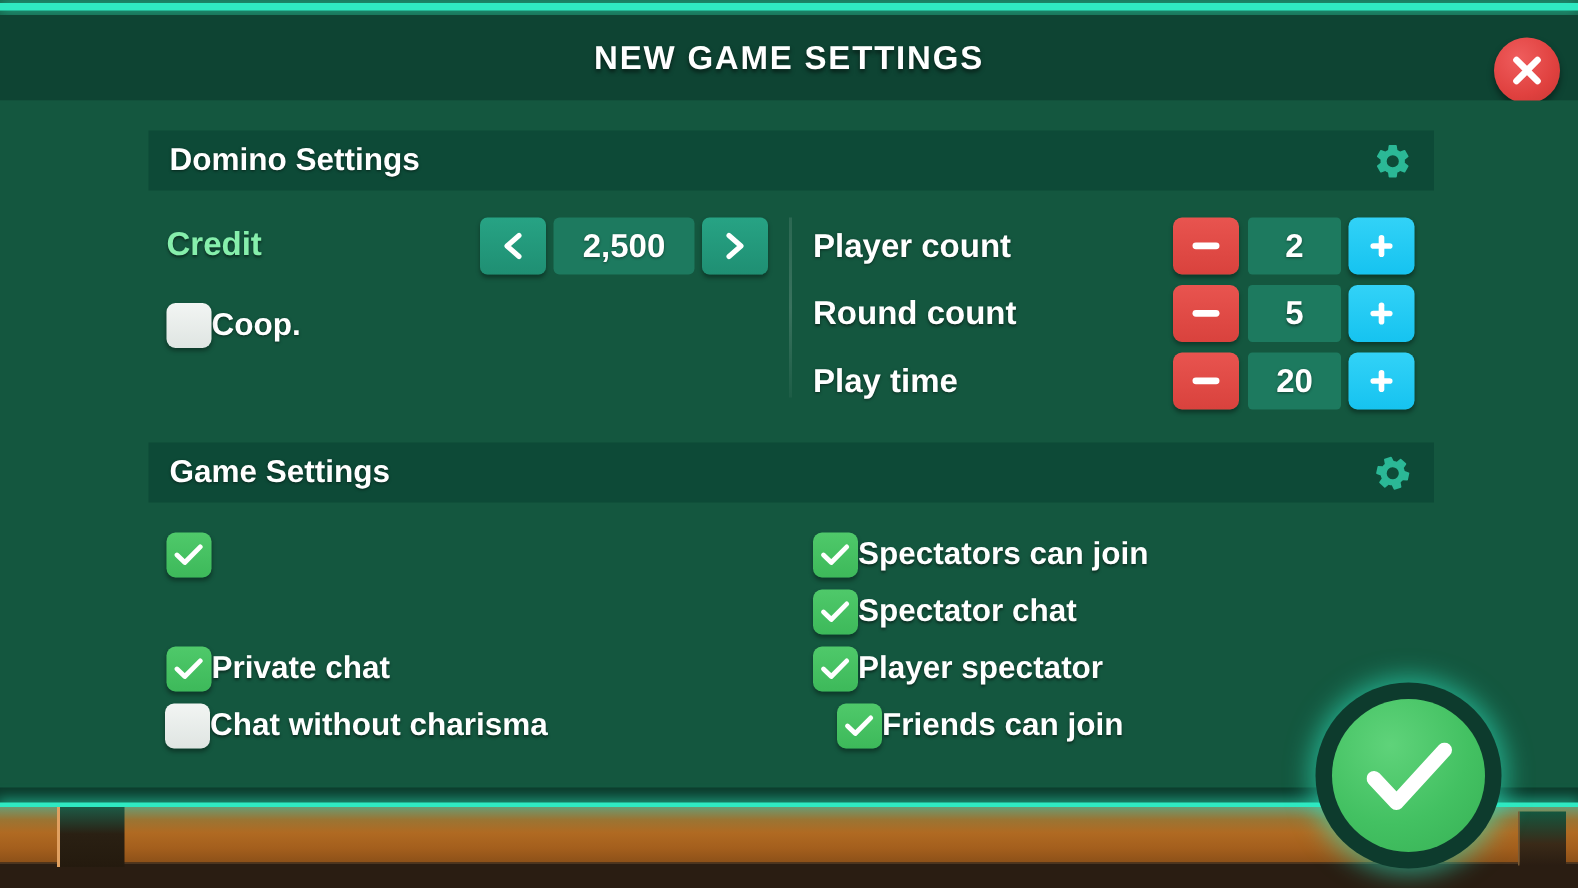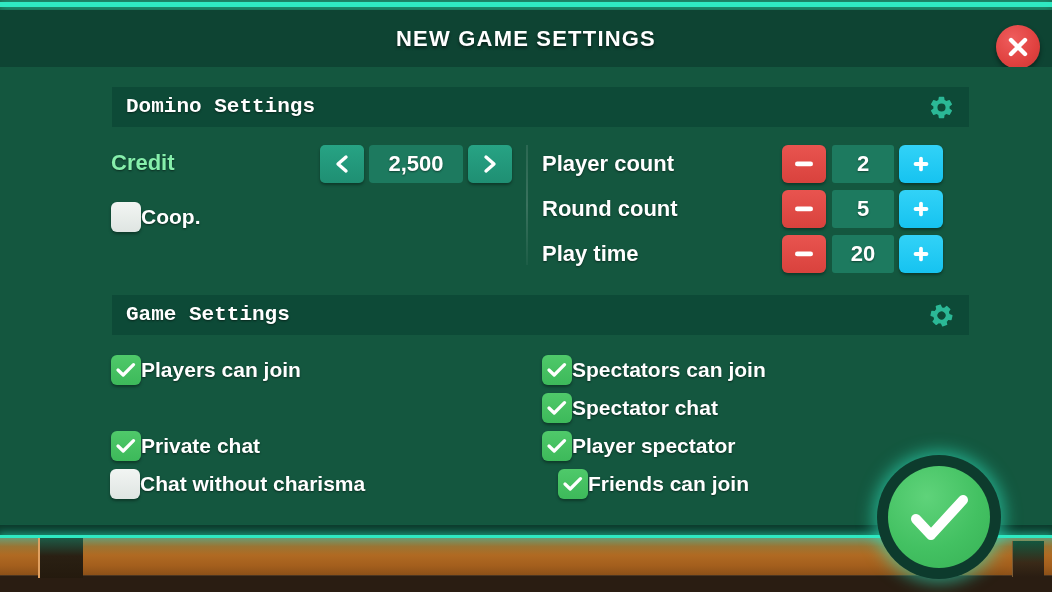--- a/index.html
+++ b/index.html
@@ -53,23 +53,22 @@
   .close-button svg { position: absolute; left: 11px; top: 11px; }
 
   
   .body-area {
     position: absolute; left: 0; top: 67px; width: 1052px; height: 458px;
     background: #14573f;
   }
 
   
   .section-bar {
-    position: absolute; left: 112px; width: 857px; height: 40px;
+    position: absolute; left: 99px; width: 857px; height: 40px;
     background: #0d4a37;
-    font-family: Liberation Mono, monospace;
   }
   .section-bar.domino { top: 20px; }
   .section-bar.game   { top: 228px; }
   .section-title {
     position: absolute; left: 14px; top: 0; line-height: 40px;
     color: #ffffff; font-size: 21px; font-weight: bold;
     text-shadow: 0 1px 2px rgba(0,0,0,.5);
   }
   .gear-icon {
     position: absolute; right: 14px; top: 7px;
@@ -344,21 +343,20 @@
     </div>
 
     <div class="check-row" style="left:111px; top:288px">
       <span class="check-box on">
         <span>
           <svg width="20" height="16" viewBox="0 0 20 16">
             <path d="M2 8 L7.2 13 L17.5 2.6" stroke="#ffffff" stroke-width="3.2" stroke-linecap="round" stroke-linejoin="round" fill="none"></path>
           </svg>
         </span>
       </span>
-      <span class="check-label">Players can join</span>
     </div>
 
 
     <div class="check-row" style="left:111px; top:364px">
       <span class="check-box on">
         <span>
           <svg width="20" height="16" viewBox="0 0 20 16">
             <path d="M2 8 L7.2 13 L17.5 2.6" stroke="#ffffff" stroke-width="3.2" stroke-linecap="round" stroke-linejoin="round" fill="none"></path>
           </svg>
         </span>

